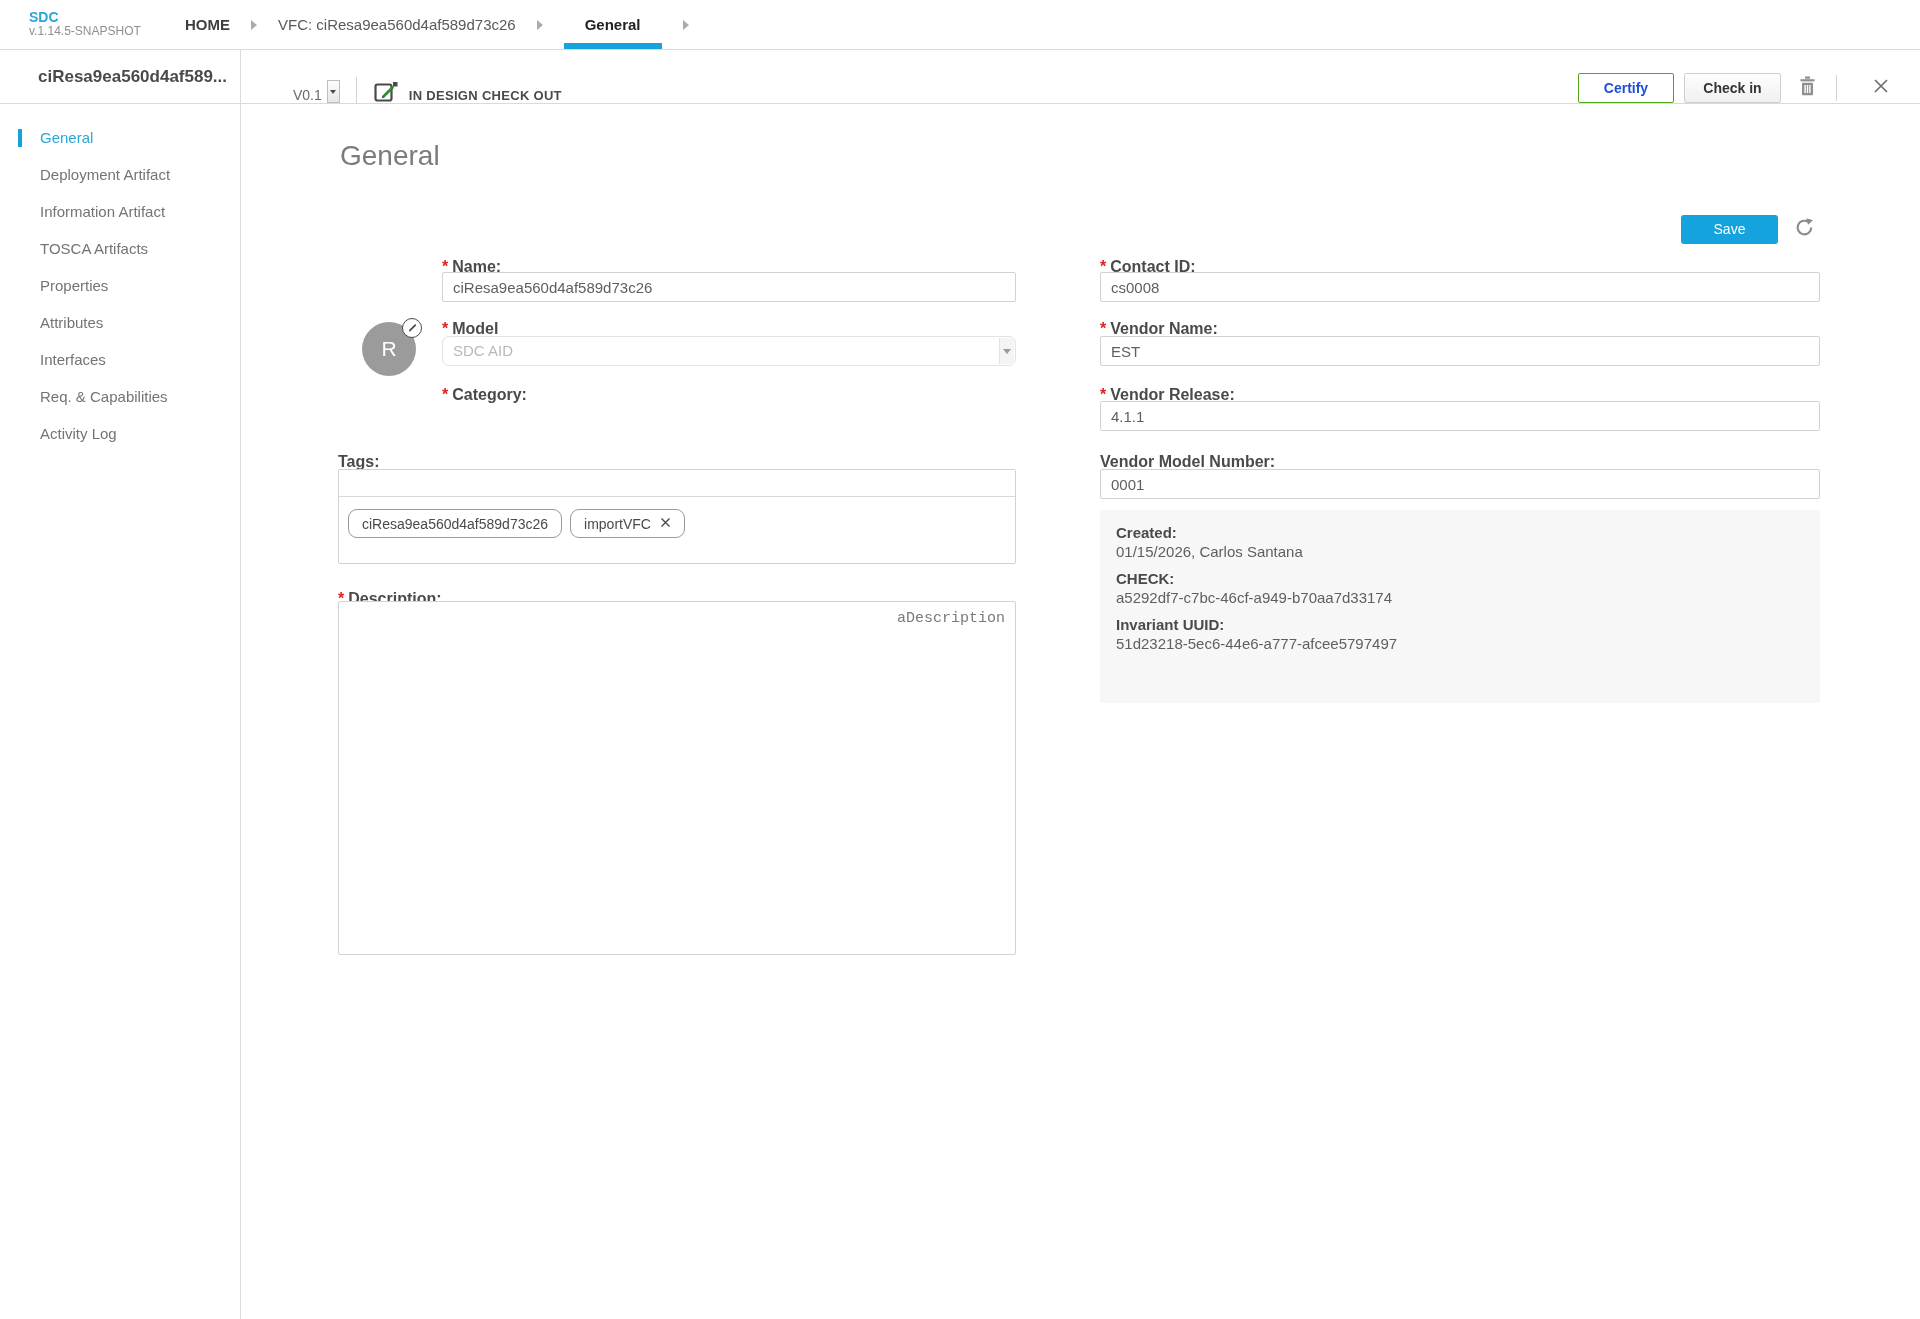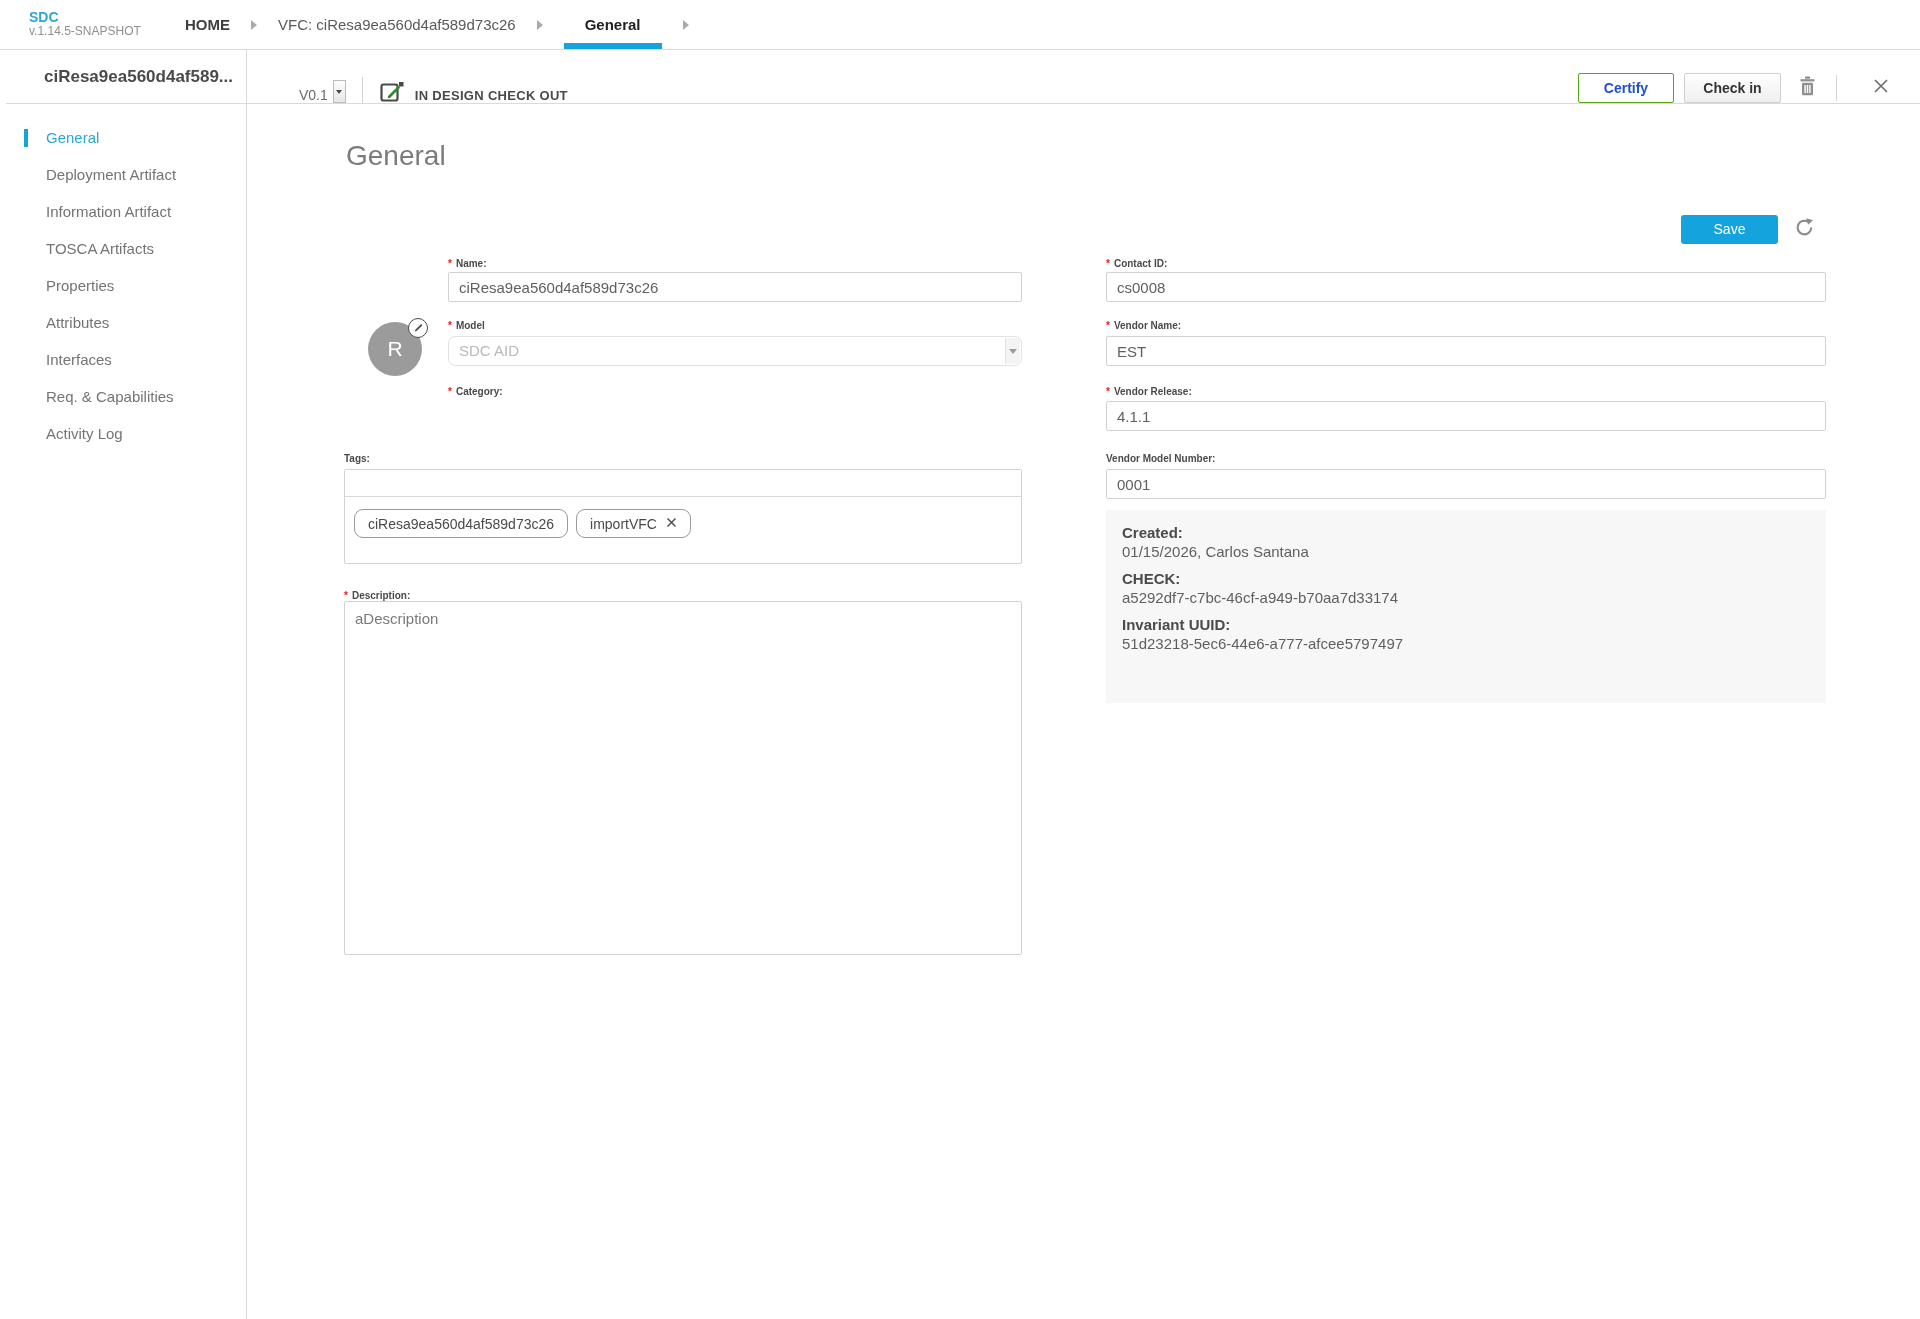--- a/index.html
+++ b/index.html
@@ -21,21 +21,21 @@
   .crumb { display:flex; align-items:center; font-size:15px; color:#5a5a5a; cursor:pointer; }
   .crumb.home { font-weight:bold; color:#3f3f3f; }
   .crumb-arrow { width:0; height:0; border-left:6px solid #ababab;
     border-top:5px solid transparent; border-bottom:5px solid transparent;
     margin:0 21px; align-self:center; }
   .crumb.active { font-weight:bold; color:#222; position:relative; padding:0 21px; }
   .crumb.active::after { content:""; position:absolute; left:0; right:0; bottom:0;
     height:6px; background:#14a3dc; }
 
   
-  .app-body { display:flex; height:1269px;margin-left:6px; }
+  .app-body { display:flex; height:1269px; }
 
   
   .left-panel { width:241px; border-right:1px solid #dadada; background:#fff; flex:none; }
   .panel-title { height:54px; border-bottom:1px solid #dadada; display:flex; align-items:center;
     padding-left:38px; font-size:17px; font-weight:bold; color:#4a4a4a; }
   .menu { list-style:none; padding-top:15px; }
   .menu li { height:37px; line-height:37px; padding-left:40px; font-size:15px;
     color:#747474; cursor:pointer; position:relative; }
   .menu li.active { color:#2aa7d8; }
   .menu li.active::before { content:""; position:absolute; left:18px; top:10px;
@@ -67,21 +67,21 @@
 
   
   .content { position:relative; flex:1; background:#fff; }
   .page-title { position:absolute; left:99px; top:36px; font-size:28px; font-weight:400;
     color:#7b7b7b; }
   .save-row { position:absolute; top:110px; right:102px; display:flex; align-items:center; }
   .btn-save { width:97px; height:29px; background:#14a3dc; border:none; border-radius:3px;
     color:#fff; font-size:14px; cursor:pointer; font-family:inherit; }
   .refresh-btn { margin-left:13px; }
 
-  .f-label { position:absolute; font-size:10px; font-weight:bold; color:#4a4a4a; }
+  .f-label { position:absolute; font-size:16px; font-weight:bold; color:#4a4a4a; }
   .req { color:#e02020; margin-right:4px; }
   .t-input { position:absolute; height:30px; border:1px solid #d2d2d2; border-radius:2px;
     padding:0 10px; font-size:15px; color:#5f5f5f; font-family:inherit; background:#fff; }
 
   
   .sel { position:absolute; height:30px; border:1px solid #d2d2d2; border-radius:2px;
     background:#fff; font-size:15px; color:#5f5f5f; line-height:28px; padding-left:10px;
     cursor:pointer; }
   .sel .sel-arrow { position:absolute; top:1px; bottom:1px; right:1px; width:15px;
     background:linear-gradient(#fbfbfb,#e9e9e9); border-left:1px solid #d8d8d8;
@@ -115,21 +115,21 @@
     font-family:inherit; }
   .chips { display:flex; gap:8px; padding:12px 0 0 9px; }
   .chip { height:29px; border:1px solid #9a9a9a; border-radius:9px; display:flex;
     align-items:center; padding:0 13px; font-size:14px; color:#4a4a4a; background:#fff; }
   .chip-x { background:none; border:none; cursor:pointer; margin-left:9px; padding:0;
     display:flex; align-items:center; }
 
   .lbl-desc { left:97px; top:486px; }
   .desc-area { position:absolute; left:97px; top:497px; width:678px; height:354px;
     border:1px solid #d2d2d2; border-radius:2px; padding:8px 10px; font-size:15px;
-    color:#7a7a7a; font-family:Liberation Sans, sans-serif; resize:none; }
+    color:#7a7a7a; font-family:Liberation Mono, monospace; resize:none;text-align:right; }
 
   
   .lbl-contact { left:859px; top:154px; }
   .in-contact  { left:859px; top:168px; width:720px; }
   .lbl-vname   { left:859px; top:216px; }
   .in-vname    { left:859px; top:232px; width:720px; }
   .lbl-vrel    { left:859px; top:282px; }
   .in-vrel     { left:859px; top:297px; width:720px; }
   .lbl-vmn     { left:859px; top:349px; }
   .in-vmn      { left:859px; top:365px; width:720px; }

